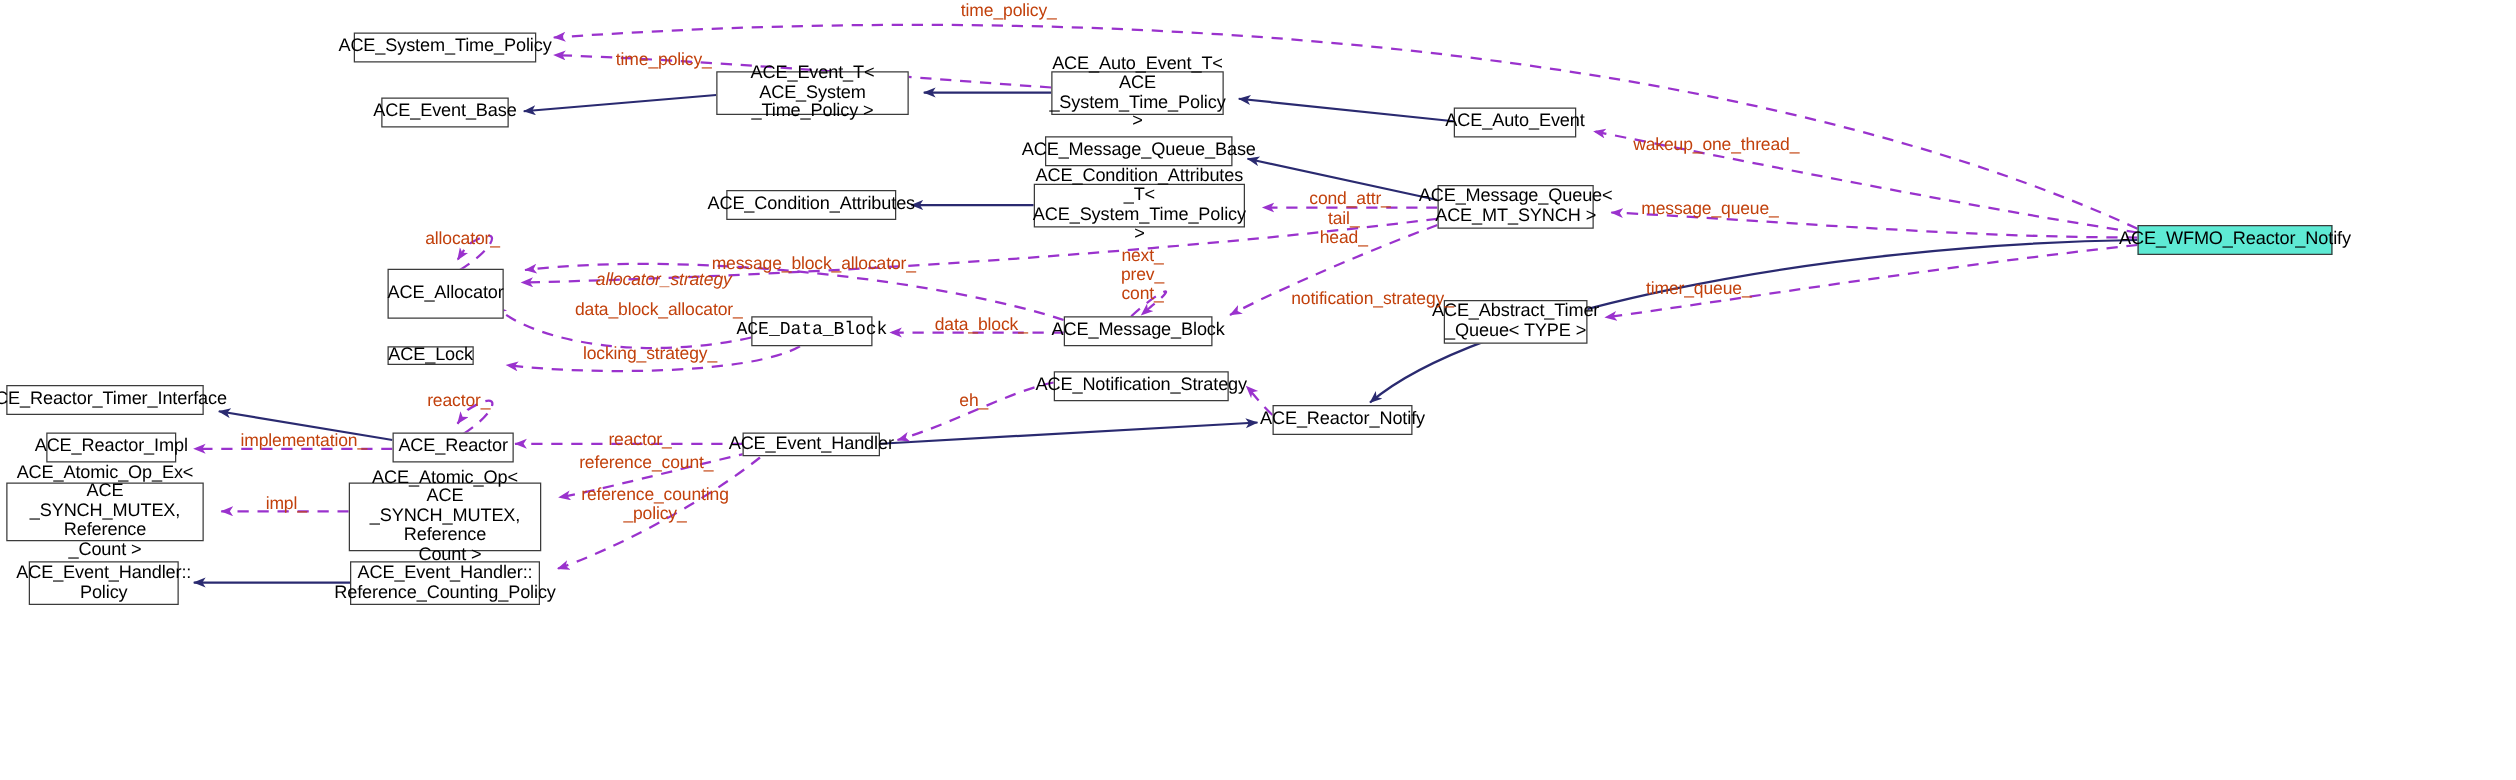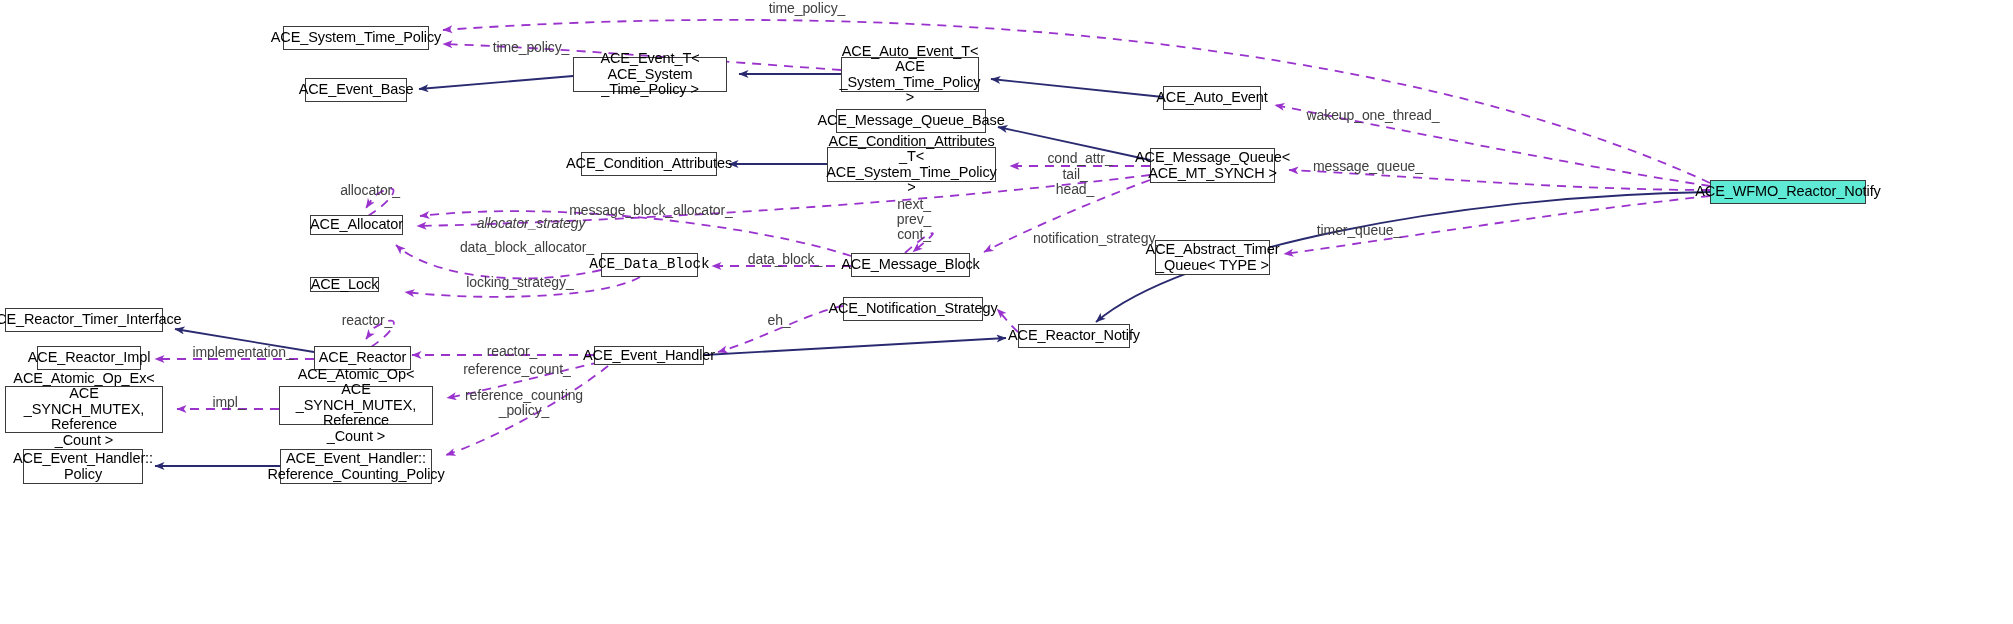--- a/index.html
+++ b/index.html
@@ -26,21 +26,21 @@
     text-align:center;
     padding:1px 4px;
     white-space:pre-line;
     letter-spacing:-0.1px;
   }
   .node-box.highlight{background:#5eead4;}
   .edge-label{
     position:absolute;
     font-size:14px;
     line-height:15px;
-    color:#404040;
+    color:#c2410c;
     white-space:pre-line;
     text-align:center;
     letter-spacing:-0.1px;
   }
 </style>
 </head>
 <body>
 
 <div id="diagram-root">
 
@@ -100,36 +100,36 @@
       <div class="node-box" style="left: 841px; top: 57px; width: 138px; height: 35px;">ACE_Auto_Event_T&lt; ACE
 _System_Time_Policy &gt;</div>
       <div class="node-box" style="left: 1163px; top: 86px; width: 98px; height: 24px;">ACE_Auto_Event</div>
       <div class="node-box" style="left: 836px; top: 109px; width: 150px; height: 24px;">ACE_Message_Queue_Base</div>
       <div class="node-box" style="left: 581px; top: 152px; width: 136px; height: 24px;">ACE_Condition_Attributes</div>
       <div class="node-box" style="left: 827px; top: 147px; width: 169px; height: 35px;">ACE_Condition_Attributes
 _T&lt; ACE_System_Time_Policy &gt;</div>
       <div class="node-box" style="left: 1150px; top: 148px; width: 125px; height: 35px; text-align: center;">ACE_Message_Queue&lt;
 ACE_MT_SYNCH &gt;</div>
       <div class="node-box highlight" style="left: 1710px; top: 180px; width: 156px; height: 24px;">ACE_WFMO_Reactor_Notify</div>
-      <div class="node-box" style="left: 310px; top: 215px; width: 93px; height: 20px;">ACE_Allocator</div>
+      <div class="node-box" style="left: 310px; top: 215px; width: 93px; height: 40px;">ACE_Allocator</div>
       <div class="node-box" style="left: 1155px; top: 240px; width: 115px; height: 35px;">ACE_Abstract_Timer
 _Queue&lt; TYPE &gt;</div>
       <div class="node-box" style="left: 601px; top: 253px; width: 97px; height: 24px; font-family: Liberation Mono, monospace;">ACE_Data_Block</div>
       <div class="node-box" style="left: 851px; top: 253px; width: 119px; height: 24px;">ACE_Message_Block</div>
       <div class="node-box" style="left: 310px; top: 277px; width: 69px; height: 15px;">ACE_Lock</div>
       <div class="node-box" style="left: 843px; top: 297px; width: 140px; height: 24px;">ACE_Notification_Strategy</div>
       <div class="node-box" style="left: 5px; top: 308px; width: 158px; height: 24px;">ACE_Reactor_Timer_Interface</div>
       <div class="node-box" style="left: 1018px; top: 324px; width: 112px; height: 24px;">ACE_Reactor_Notify</div>
       <div class="node-box" style="left: 37px; top: 346px; width: 104px; height: 24px;">ACE_Reactor_Impl</div>
       <div class="node-box" style="left: 314px; top: 346px; width: 97px; height: 24px;">ACE_Reactor</div>
       <div class="node-box" style="left: 594px; top: 346px; width: 110px; height: 19px;">ACE_Event_Handler</div>
       <div class="node-box" style="left: 5px; top: 386px; width: 158px; height: 47px;">ACE_Atomic_Op_Ex&lt; ACE
 _SYNCH_MUTEX, Reference
 _Count &gt;</div>
-      <div class="node-box" style="left: 279px; top: 386px; width: 154px; height: 39px;">ACE_Atomic_Op&lt; ACE
+      <div class="node-box" style="left: 279px; top: 386px; width: 154px; height: 55px;">ACE_Atomic_Op&lt; ACE
 _SYNCH_MUTEX, Reference
 _Count &gt;</div>
       <div class="node-box" style="left: 23px; top: 449px; width: 120px; height: 35px;">ACE_Event_Handler::
 Policy</div>
       <div class="node-box" style="left: 280px; top: 449px; width: 152px; height: 35px;">ACE_Event_Handler::
 Reference_Counting_Policy</div>
     </div>
   <div id="labels-layer">
       <div class="edge-label" style="left: 752px; top: 1px; width: 110px;">time_policy_</div>
       <div class="edge-label" style="left: 476px; top: 40px; width: 110px;">time_policy_</div>

